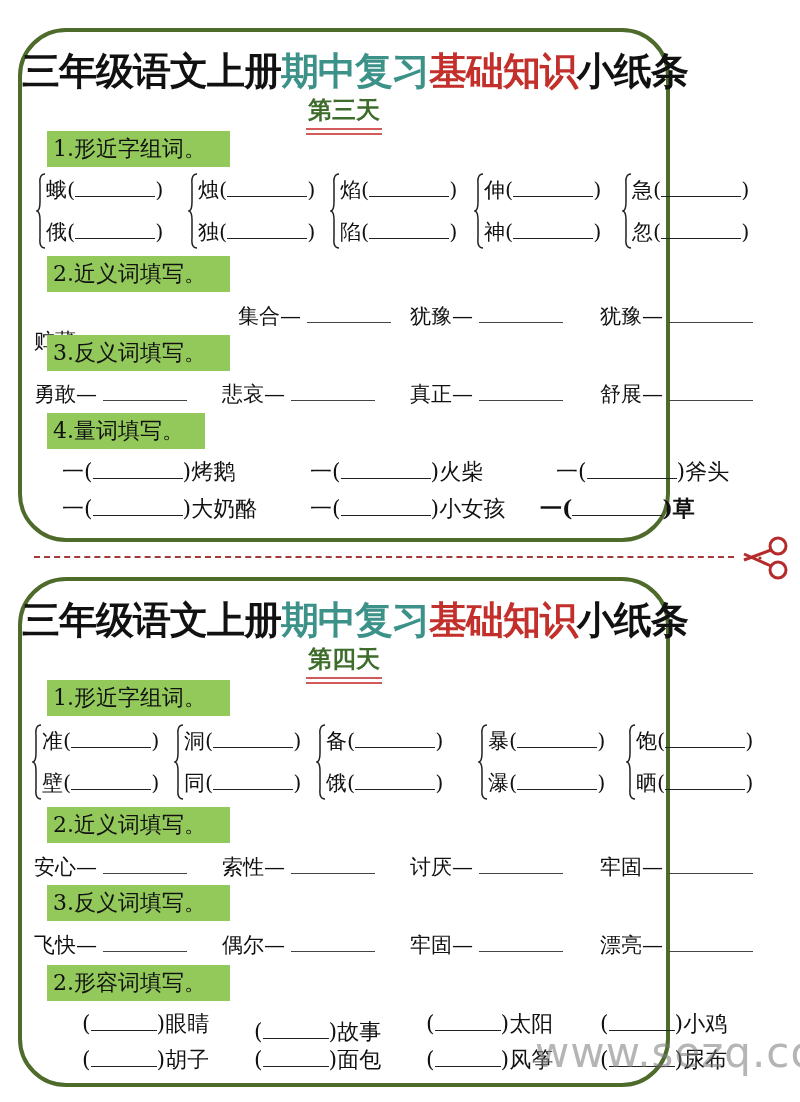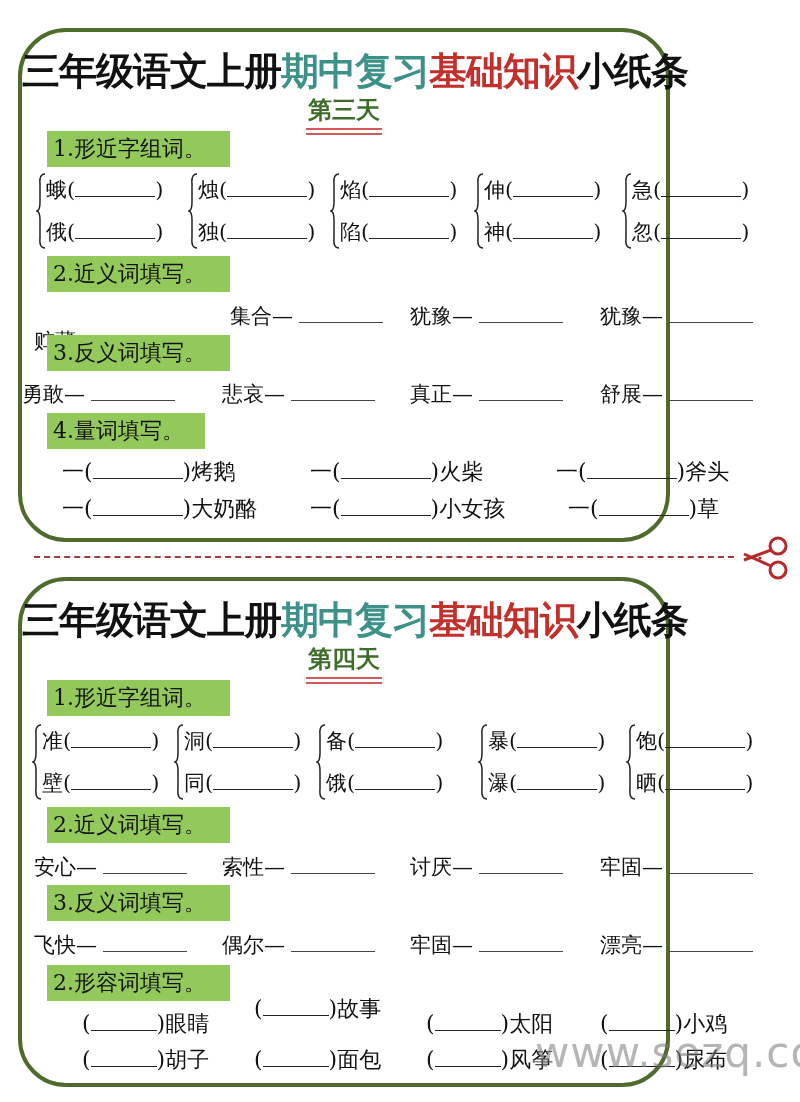--- a/index.html
+++ b/index.html
@@ -71,37 +71,37 @@
   <div class="pair" style="left:600px;top:140px;">
     <svg class="brace" viewBox="0 0 10 78">
         <path d="M9 2 Q3 2 4 12 L4 30 Q4 38 1 39 Q4 40 4 48 L4 66 Q3 76 9 76" fill="none" stroke="#222" stroke-width="1.5"></path>
       </svg>
     <div class="pr top"><span>急</span>(<span class="blank"></span>)</div>
     <div class="pr bot"><span>忽</span>(<span class="blank"></span>)</div>
   </div>
 
   <div class="sec w183" style="top:224px;">2.近义词填写。</div>
   <div class="syn" style="left:12px;top:270px;margin-top:25px;"><span>贮藏—</span><span class="blank"></span></div>
-  <div class="syn" style="left:208px;top:270px;"><span>集合—</span><span class="blank"></span></div>
+  <div class="syn" style="left:216px;top:270px;"><span>集合—</span><span class="blank"></span></div>
   <div class="syn" style="left:388px;top:270px;"><span>犹豫—</span><span class="blank"></span></div>
   <div class="syn" style="left:578px;top:270px;"><span>犹豫—</span><span class="blank"></span></div>
 
   <div class="sec w183" style="top:303px;">3.反义词填写。</div>
-  <div class="syn" style="left:0;top:348px;"><span>勇敢—</span><span class="blank"></span></div>
+  <div class="syn" style="left:12px;top:348px;"><span>勇敢—</span><span class="blank"></span></div>
   <div class="syn" style="left:200px;top:348px;"><span>悲哀—</span><span class="blank"></span></div>
   <div class="syn" style="left:388px;top:348px;"><span>真正—</span><span class="blank"></span></div>
   <div class="syn" style="left:578px;top:348px;"><span>舒展—</span><span class="blank"></span></div>
 
   <div class="sec" style="top:381px;width:158px;">4.量词填写。</div>
   <div class="mw" style="left:40px;top:425px;"><span>一(</span><span class="blank"></span><span>)烤鹅</span></div>
   <div class="mw" style="left:288px;top:425px;"><span>一(</span><span class="blank"></span><span>)火柴</span></div>
   <div class="mw" style="left:534px;top:425px;"><span>一(</span><span class="blank"></span><span>)斧头</span></div>
   <div class="mw" style="left:40px;top:462px;"><span>一(</span><span class="blank"></span><span>)大奶酪</span></div>
   <div class="mw" style="left:288px;top:462px;"><span>一(</span><span class="blank"></span><span>)小女孩</span></div>
-  <div class="mw" style="left:546px;top:462px;"><span>一(</span><span class="blank"></span><span>)草</span></div>
+  <div class="mw" style="left:518px;top:462px;font-weight:bold;"><span>一(</span><span class="blank"></span><span>)草</span></div>
 </div>
 
 <div class="cutline"></div>
 <svg class="scissors" viewBox="0 0 52 44">
   <g fill="none" stroke="#b52a2a" stroke-width="3">
     <circle cx="40" cy="10" r="8"></circle>
     <circle cx="40" cy="34" r="8"></circle>
     <path d="M33 14 L6 24 M33 30 L6 18"></path>
   </g>
   <circle cx="22" cy="22" r="1.6" fill="#b52a2a"></circle>
@@ -156,21 +156,21 @@
   <div class="syn" style="left:578px;top:272px;"><span>牢固—</span><span class="blank"></span></div>
 
   <div class="sec w183" style="top:304px;">3.反义词填写。</div>
   <div class="syn" style="left:12px;top:350px;"><span>飞快—</span><span class="blank"></span></div>
   <div class="syn" style="left:200px;top:350px;"><span>偶尔—</span><span class="blank"></span></div>
   <div class="syn" style="left:388px;top:350px;"><span>牢固—</span><span class="blank"></span></div>
   <div class="syn" style="left:578px;top:350px;"><span>漂亮—</span><span class="blank"></span></div>
 
   <div class="sec w183" style="top:384px;">2.形容词填写。</div>
   <div class="adj" style="left:60px;top:428px;"><span>(</span><span class="blank"></span><span>)眼睛</span></div>
-  <div class="adj" style="left:232px;top:413px;"><span>(</span><span class="blank"></span><span>)故事</span></div>
+  <div class="adj" style="left:232px;top:436px;"><span>(</span><span class="blank"></span><span>)故事</span></div>
   <div class="adj" style="left:404px;top:428px;"><span>(</span><span class="blank"></span><span>)太阳</span></div>
   <div class="adj" style="left:578px;top:428px;"><span>(</span><span class="blank"></span><span>)小鸡</span></div>
   <div class="adj" style="left:60px;top:464px;"><span>(</span><span class="blank"></span><span>)胡子</span></div>
   <div class="adj" style="left:232px;top:464px;"><span>(</span><span class="blank"></span><span>)面包</span></div>
   <div class="adj" style="left:404px;top:464px;"><span>(</span><span class="blank"></span><span>)风筝</span></div>
   <div class="adj" style="left:578px;top:464px;text-align:center;"><span>(</span><span class="blank"></span><span>)尿布</span></div>
 </div>
 
 <div class="watermark">www.sezq.com</div>
 

